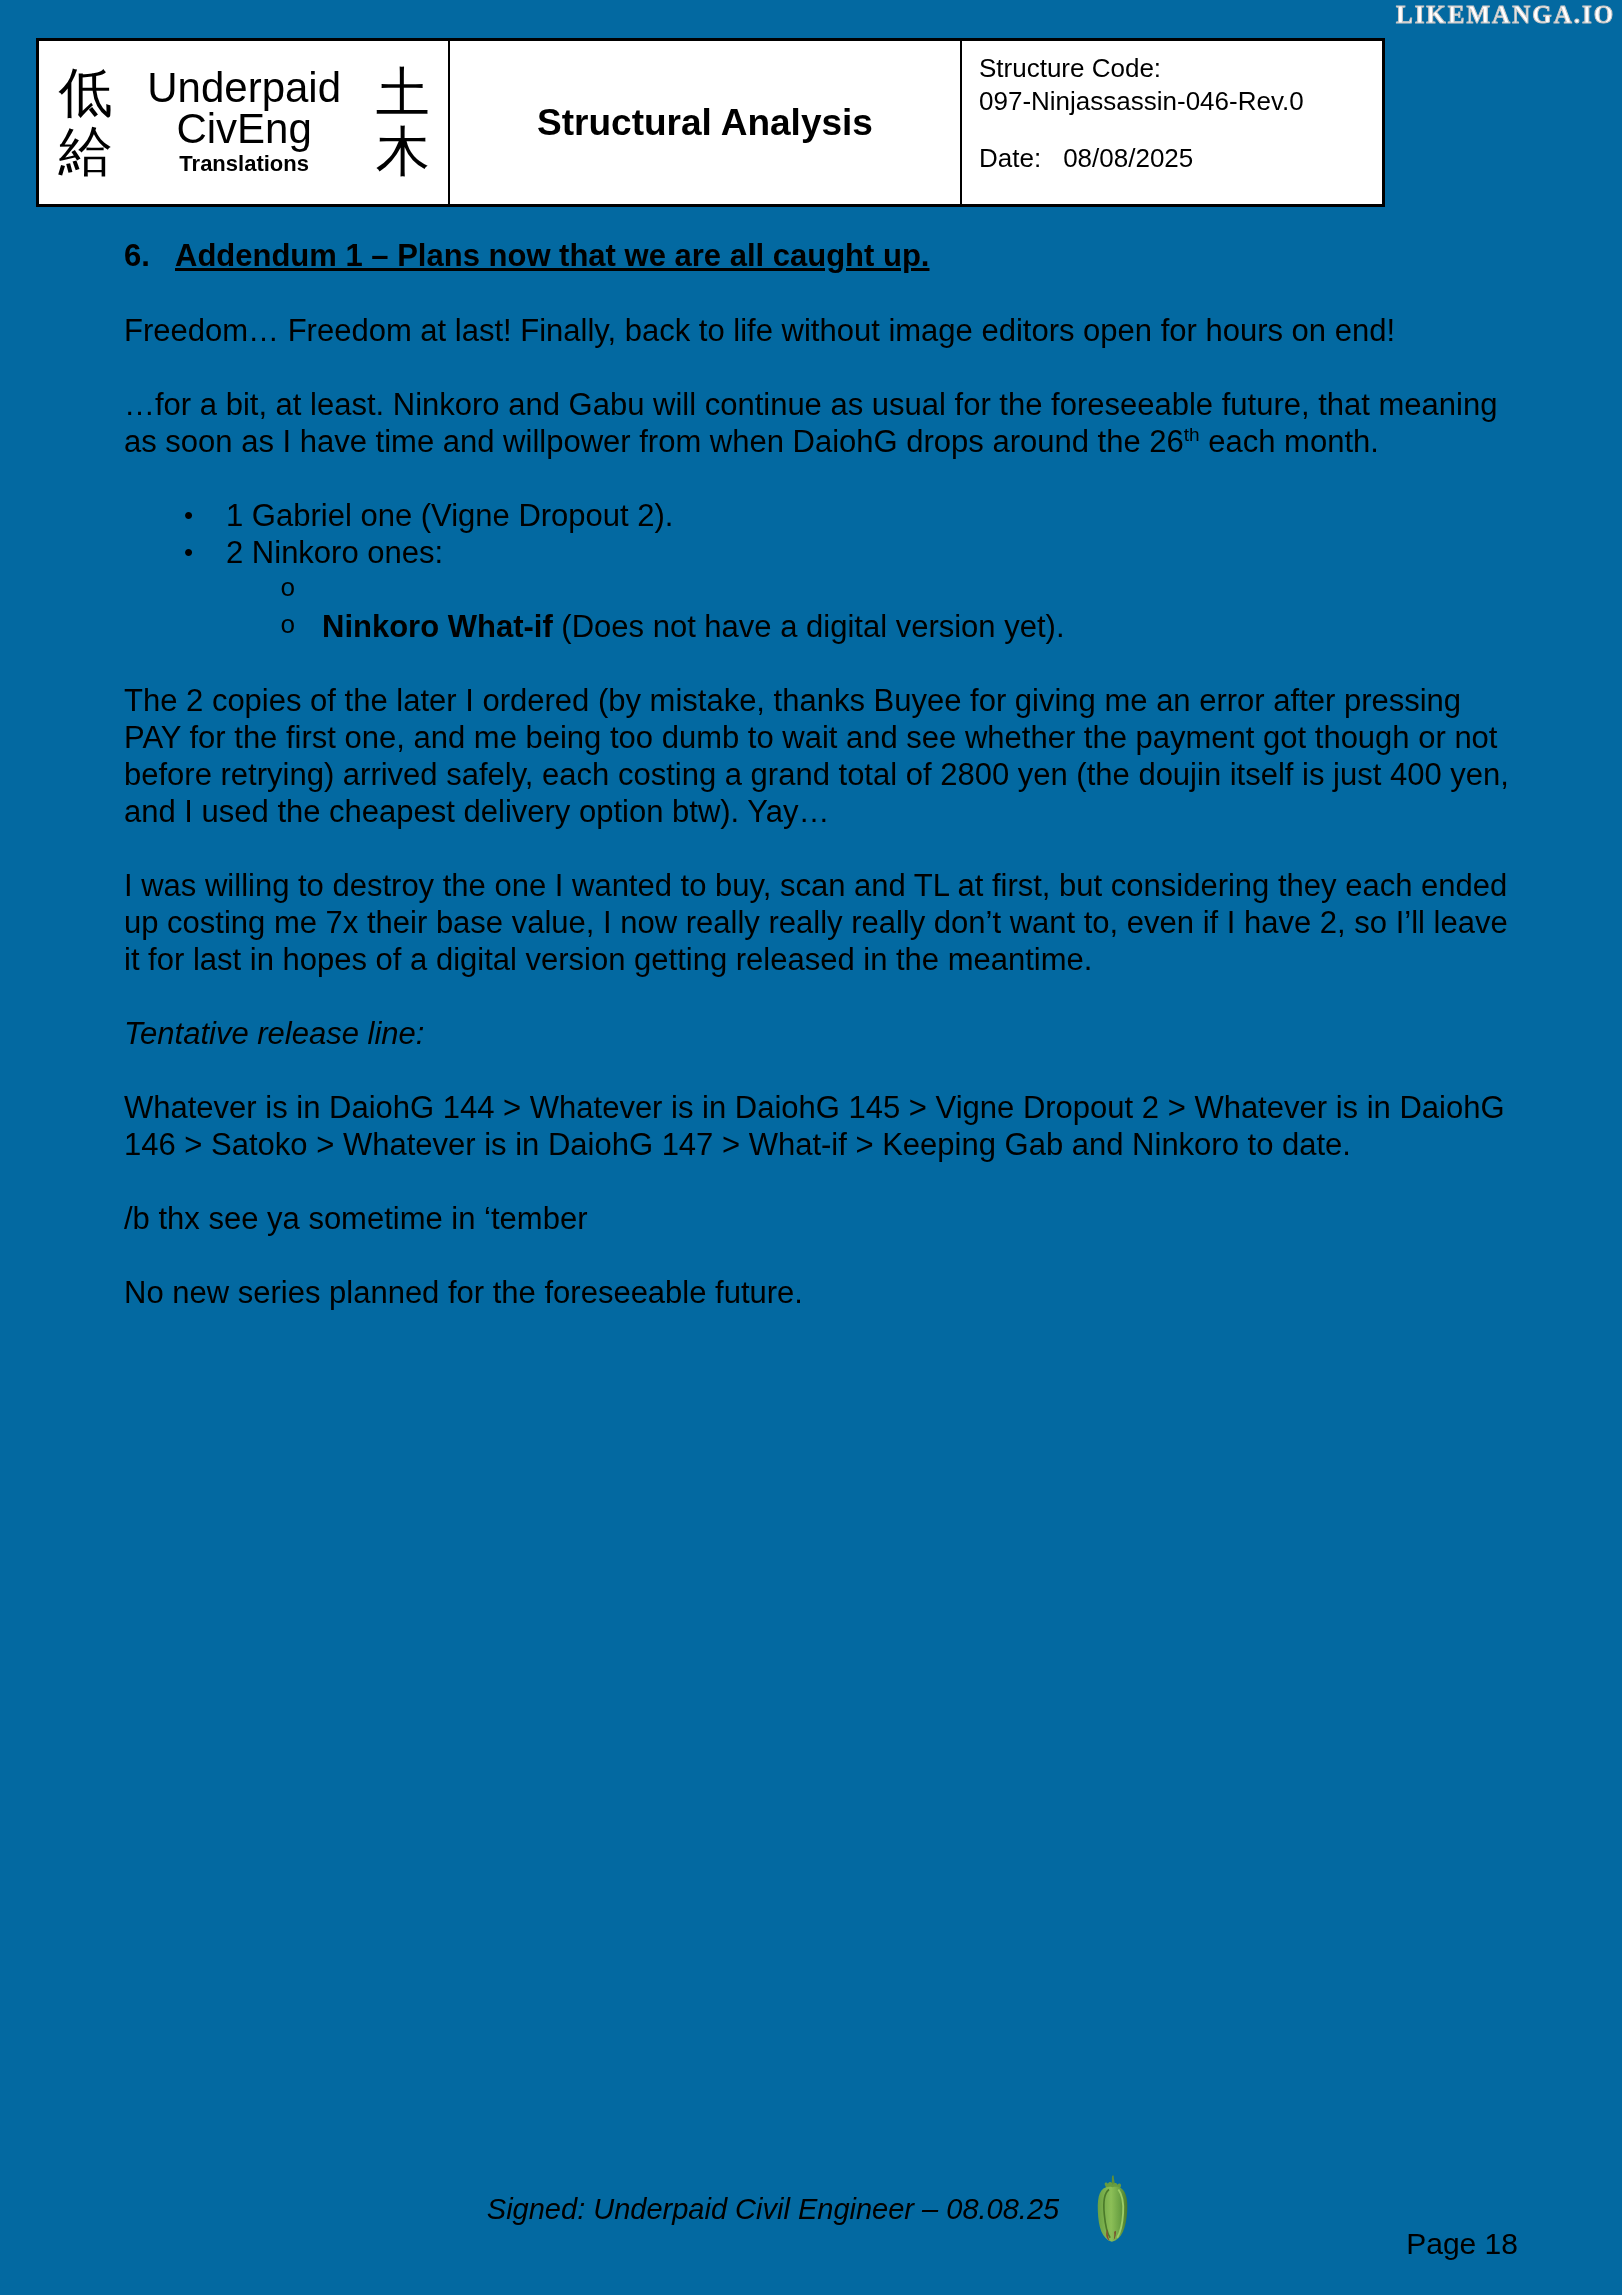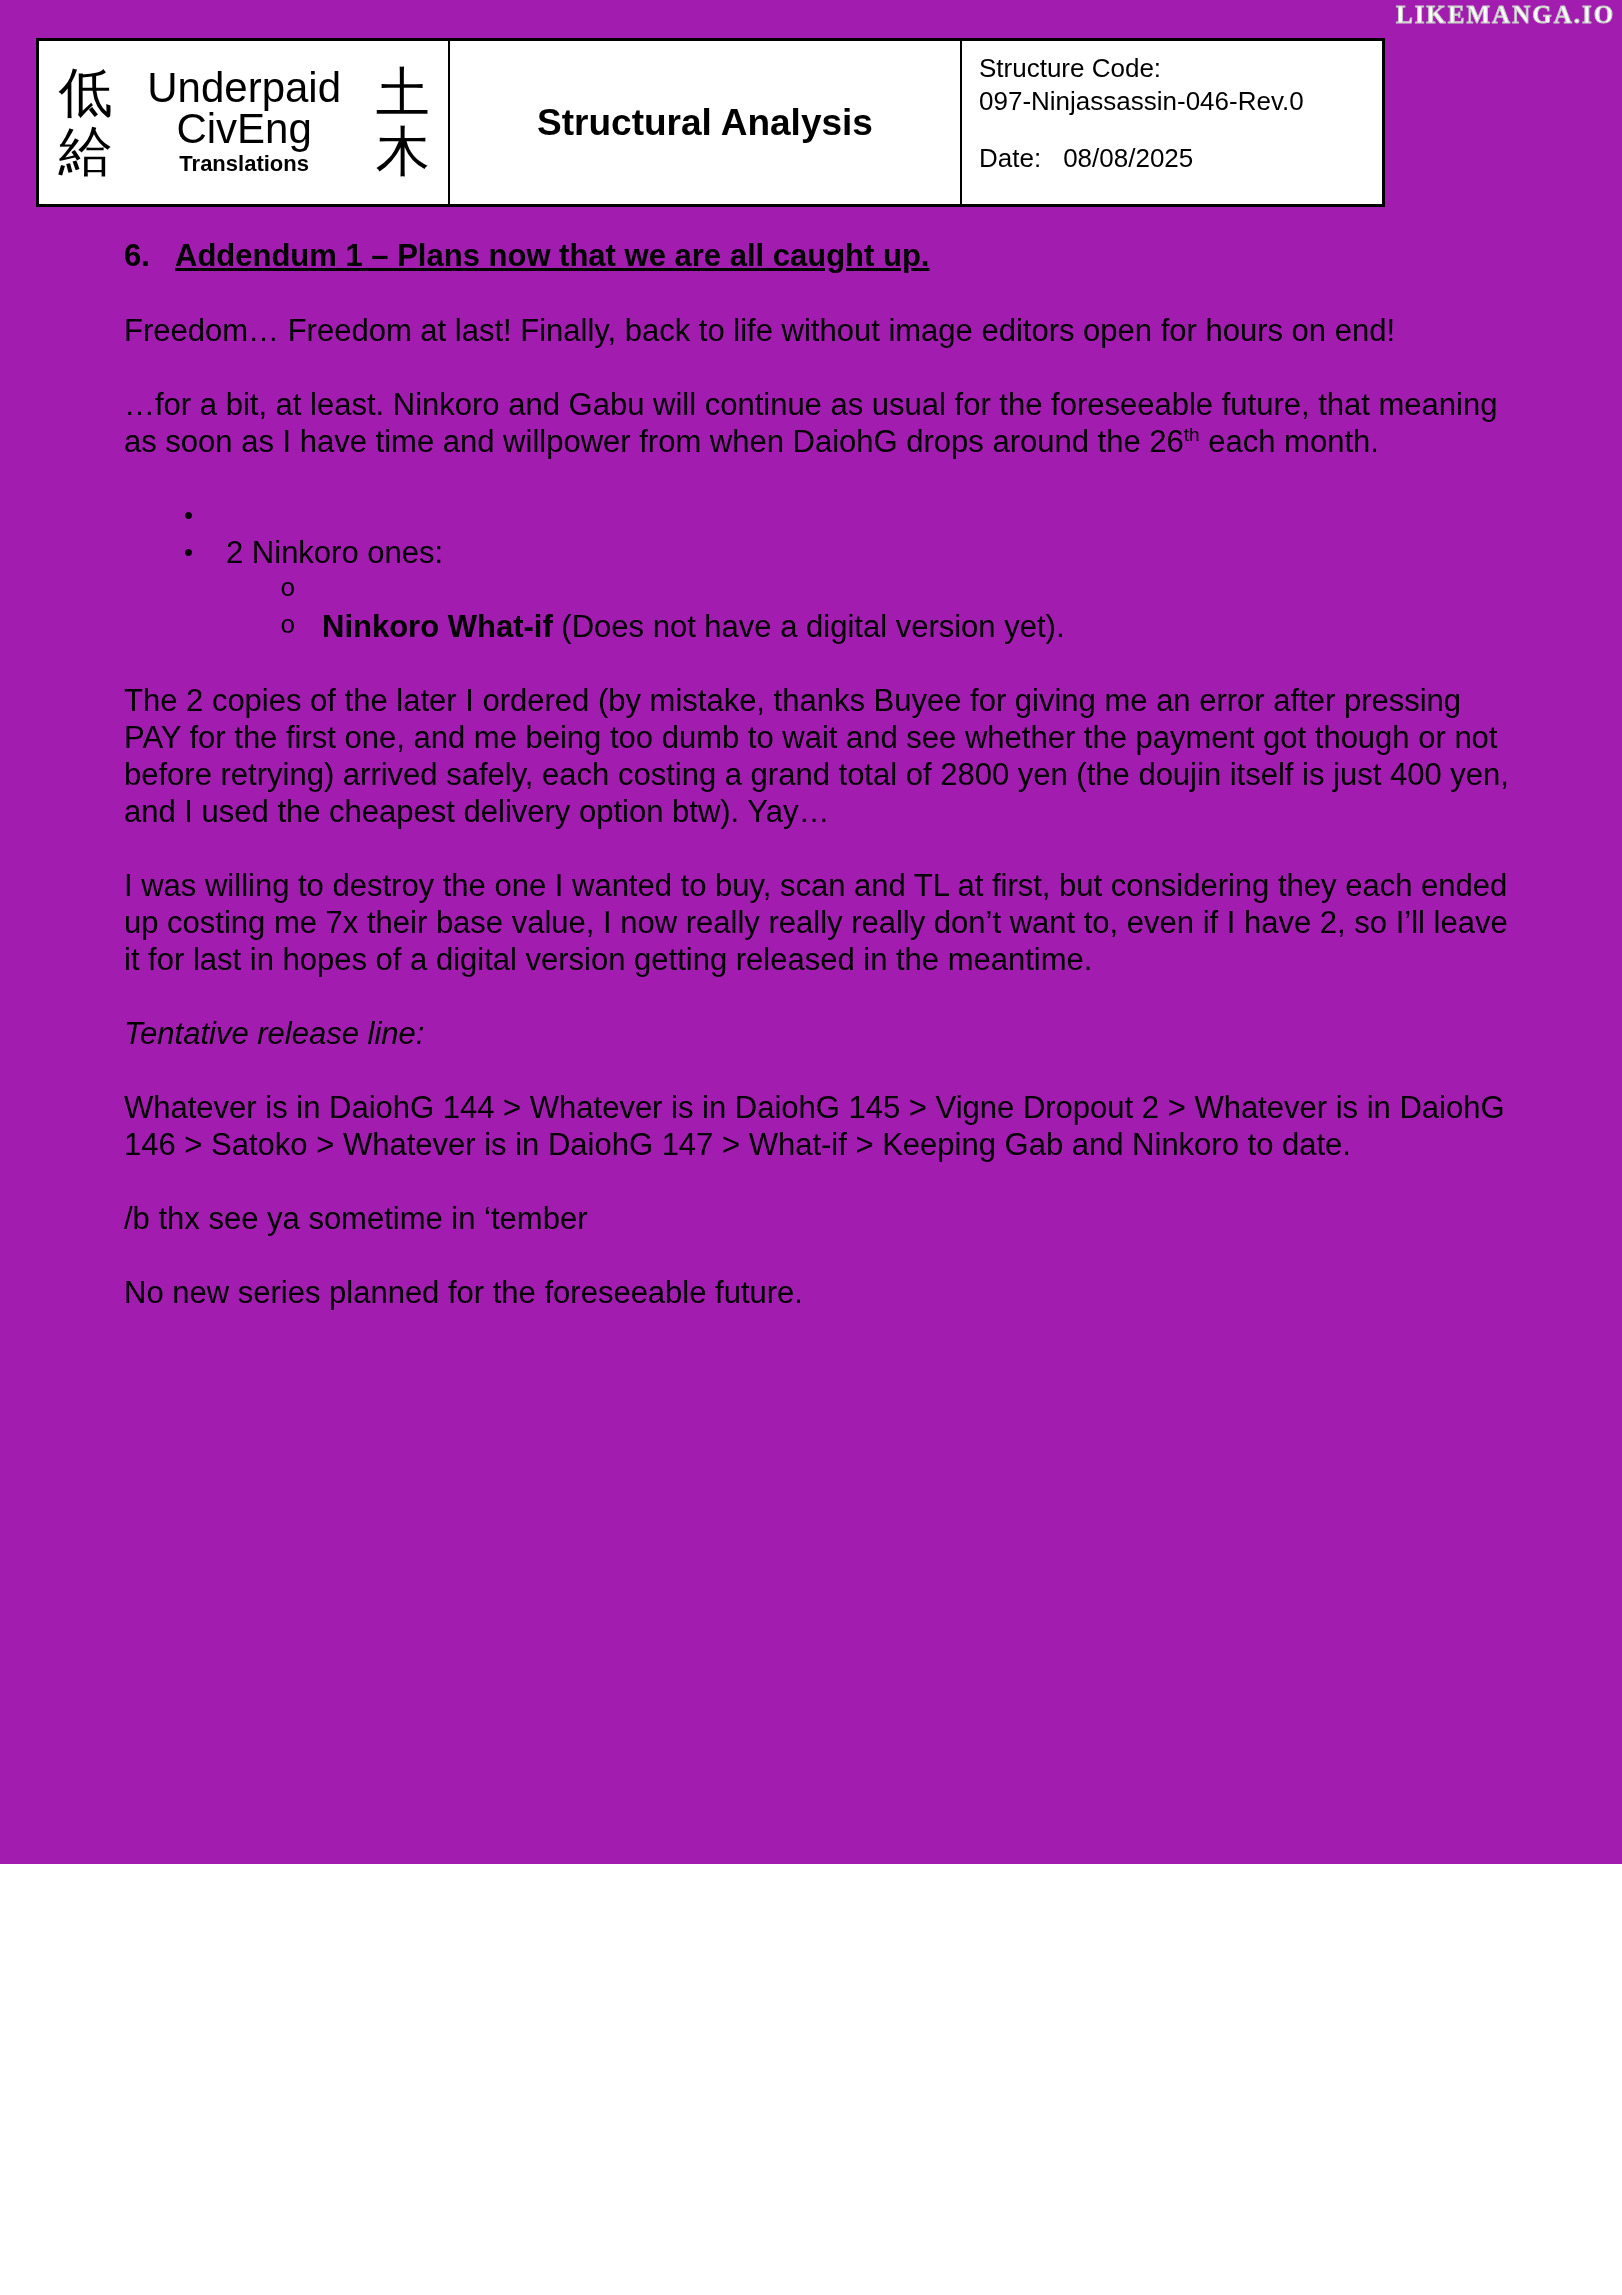--- a/index.html
+++ b/index.html
@@ -1,19 +1,19 @@
 <!DOCTYPE html>
 <html style="font-size:10.5px"><head>
 <meta charset="utf-8">
 <style>
   html,body { margin:0; padding:0; background:#ffffff; }
   .page {
     position:relative;
-    width:1623px; height:1864px;
-    background:#a21caf;
+    width:1623px; height:2295px;
+    background:#0369a1;
     color:#000;
     font-family:"Liberation Sans", sans-serif;
     overflow:hidden;
   }
 
   
   .watermark {
     position:absolute; top:1.3px; right:7.9px;
     font-family:"Liberation Serif", serif;
     font-weight:bold;
@@ -135,20 +135,21 @@
     </div>
 
     <p>Freedom… Freedom at last! Finally, back to life without image editors open for hours on end!</p>
 
     <p><span>…for a bit, at least. Ninkoro and Gabu will continue as usual for the foreseeable future, that meaning as soon as I have time and willpower from when DaiohG drops around the 26</span><sup class="th">th</sup><span> each month.</span></p>
 
 
     <div class="bullet-list">
       <div class="bullet l1">
         <span class="marker">•</span>
+        <span class="btext">1 Gabriel one (Vigne Dropout 2).</span>
       </div>
       <div class="bullet l1">
         <span class="marker">•</span>
         <span class="btext">2 Ninkoro ones:</span>
       </div>
       <div class="bullet l2">
         <span class="marker">o</span>
       </div>
       <div class="bullet l2">
         <span class="marker">o</span>

